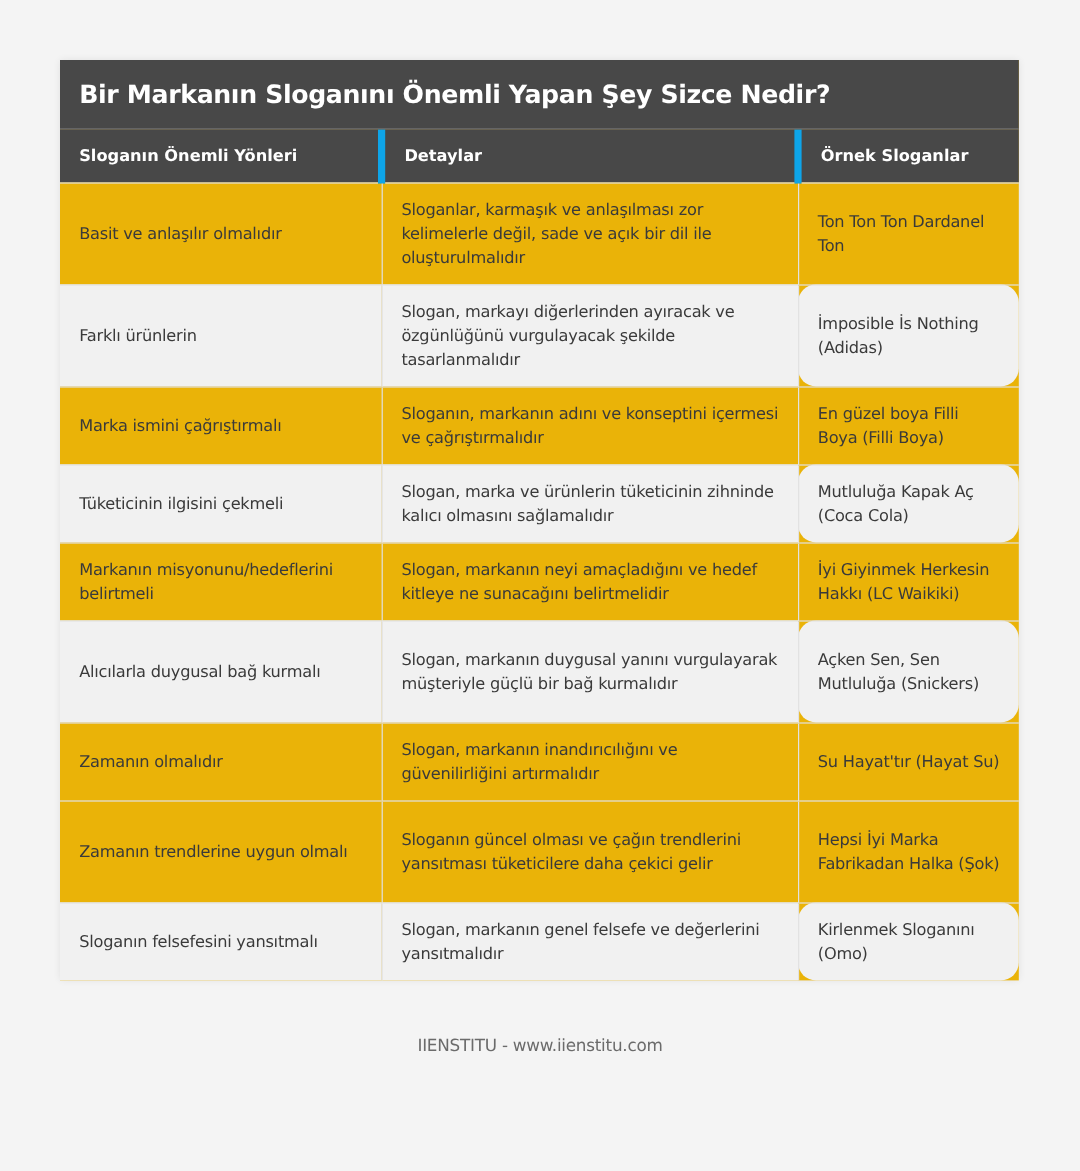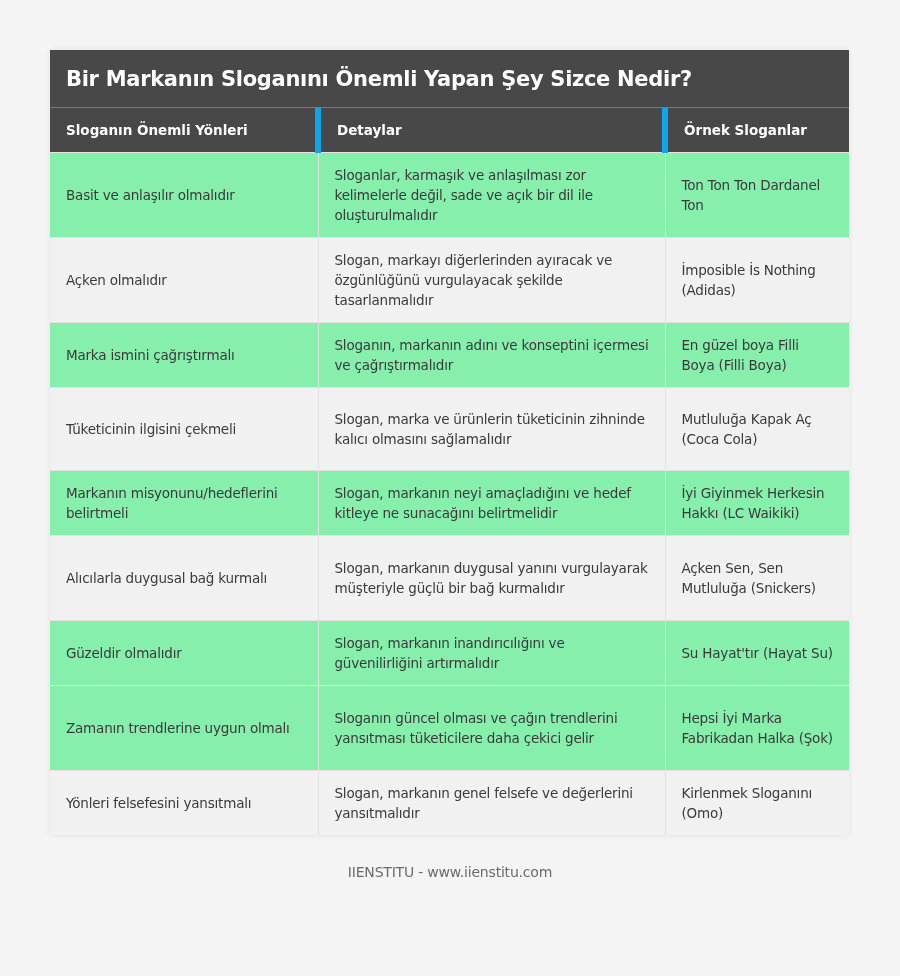--- a/index.html
+++ b/index.html
@@ -12,21 +12,21 @@
       background: #f4f4f4;
       font-family: "DejaVu Sans", "Liberation Sans", sans-serif;
       position: relative;
       overflow: hidden;
     }
     .card {
       position: absolute;
       left: 50px;
       top: 50px;
       width: 799px;
-      background: #86efac;
+      background: #eab308;
       box-shadow: 0 0 6px rgba(0,0,0,0.08);
     }
     .title-bar {
       background: #484848;
       color: #ffffff;
       height: 58px;
       display: flex;
       align-items: center;
       padding-left: 16px;
       font-size: 21px;
@@ -56,21 +56,21 @@
       font-size: 13.5px;
       color: #3a3a3a;
       line-height: 20px;
       padding: 10px 16px;
       vertical-align: middle;
       border-right: 1px solid #e2e2e2;
       border-top: 1px solid #e2e2e2;
       box-sizing: border-box;
       letter-spacing: -0.2px;
     }
-    td:last-child { border-right: none; }
+    td:last-child { border-right: none; border-radius: 15px; }
     tr.alt td { background: #f1f1f1; }
     col.c1 { width: 268px; }
     col.c2 { width: 347px; }
     col.c3 { width: 184px; }
     .footer {
       position: absolute;
       top: 864px;
       left: 0;
       width: 900px;
       text-align: center;
@@ -97,56 +97,56 @@
         <th>Örnek Sloganlar</th>
       </tr>
     </thead>
     <tbody id="tbody">
         <tr style="height: 85px;">
           <td>Basit ve anlaşılır olmalıdır</td>
           <td>Sloganlar, karmaşık ve anlaşılması zor kelimelerle değil, sade ve açık bir dil ile oluşturulmalıdır</td>
           <td>Ton Ton Ton Dardanel Ton</td>
         </tr>
         <tr class="alt" style="height: 85px;">
-          <td>Açken olmalıdır</td>
+          <td>Farklı ürünlerin</td>
           <td>Slogan, markayı diğerlerinden ayıracak ve özgünlüğünü vurgulayacak şekilde tasarlanmalıdır</td>
           <td>İmposible İs Nothing (Adidas)</td>
         </tr>
         <tr style="height: 65px;">
           <td>Marka ismini çağrıştırmalı</td>
           <td>Sloganın, markanın adını ve konseptini içermesi ve çağrıştırmalıdır</td>
           <td>En güzel boya Filli Boya (Filli Boya)</td>
         </tr>
-        <tr class="alt" style="height: 83px; margin-top: 44px;">
+        <tr class="alt" style="height: 65px; margin-top: 44px;">
           <td>Tüketicinin ilgisini çekmeli</td>
           <td>Slogan, marka ve ürünlerin tüketicinin zihninde kalıcı olmasını sağlamalıdır</td>
           <td>Mutluluğa Kapak Aç (Coca Cola)</td>
         </tr>
         <tr style="height: 65px; margin-left: 16px;">
           <td>Markanın misyonunu/hedeflerini belirtmeli</td>
           <td>Slogan, markanın neyi amaçladığını ve hedef kitleye ne sunacağını belirtmelidir</td>
           <td>İyi Giyinmek Herkesin Hakkı (LC Waikiki)</td>
         </tr>
         <tr class="alt" style="height: 85px;">
           <td>Alıcılarla duygusal bağ kurmalı</td>
           <td>Slogan, markanın duygusal yanını vurgulayarak müşteriyle güçlü bir bağ kurmalıdır</td>
           <td>Açken Sen, Sen Mutluluğa (Snickers)</td>
         </tr>
         <tr style="height: 65px;">
-          <td>Güzeldir olmalıdır</td>
+          <td>Zamanın olmalıdır</td>
           <td>Slogan, markanın inandırıcılığını ve güvenilirliğini artırmalıdır</td>
           <td>Su Hayat'tır (Hayat Su)</td>
         </tr>
         <tr style="height: 85px;">
           <td>Zamanın trendlerine uygun olmalı</td>
           <td>Sloganın güncel olması ve çağın trendlerini yansıtması tüketicilere daha çekici gelir</td>
           <td>Hepsi İyi Marka Fabrikadan Halka (Şok)</td>
         </tr>
         <tr class="alt" style="height: 65px;">
-          <td>Yönleri felsefesini yansıtmalı</td>
+          <td>Sloganın felsefesini yansıtmalı</td>
           <td>Slogan, markanın genel felsefe ve değerlerini yansıtmalıdır</td>
           <td>Kirlenmek Sloganını (Omo)</td>
         </tr>
       </tbody>
   </table>
 </div>
 
 <div class="footer">IIENSTITU - www.iienstitu.com</div>
 
 </body></html>

